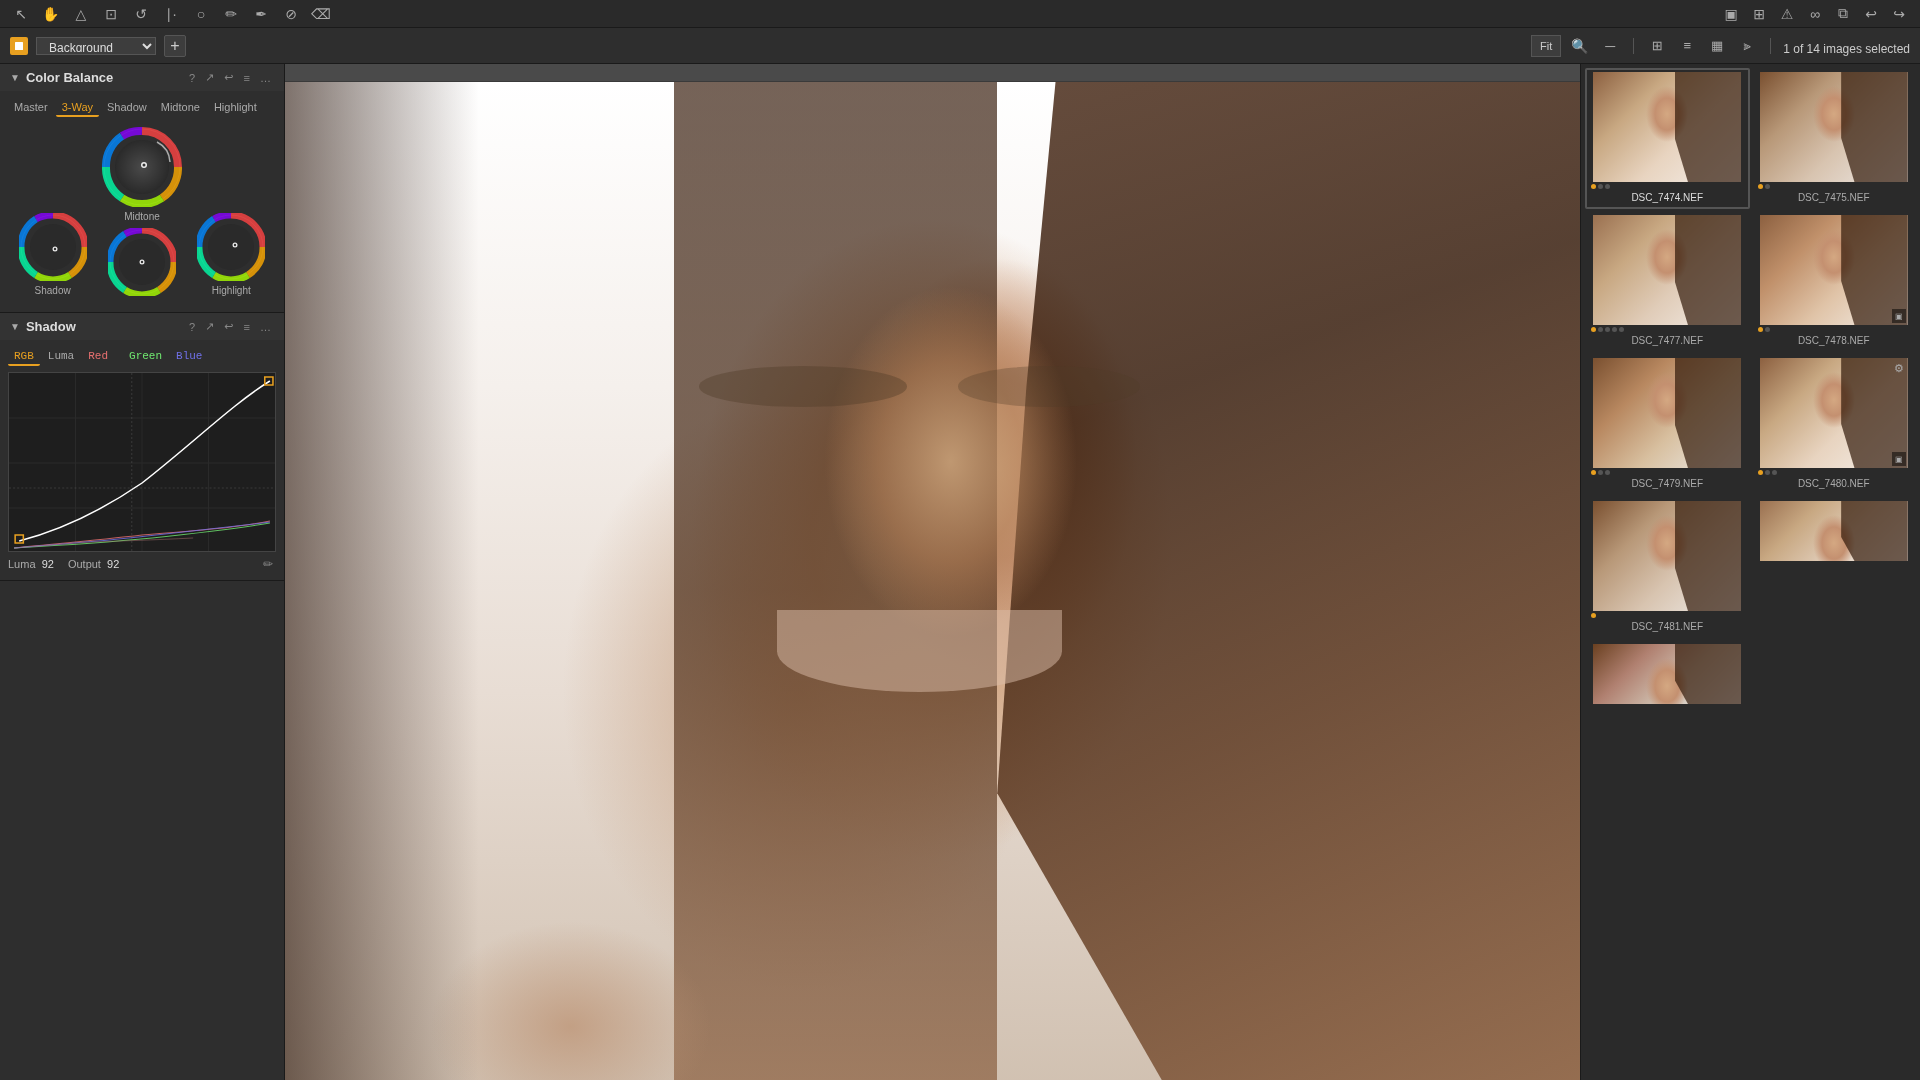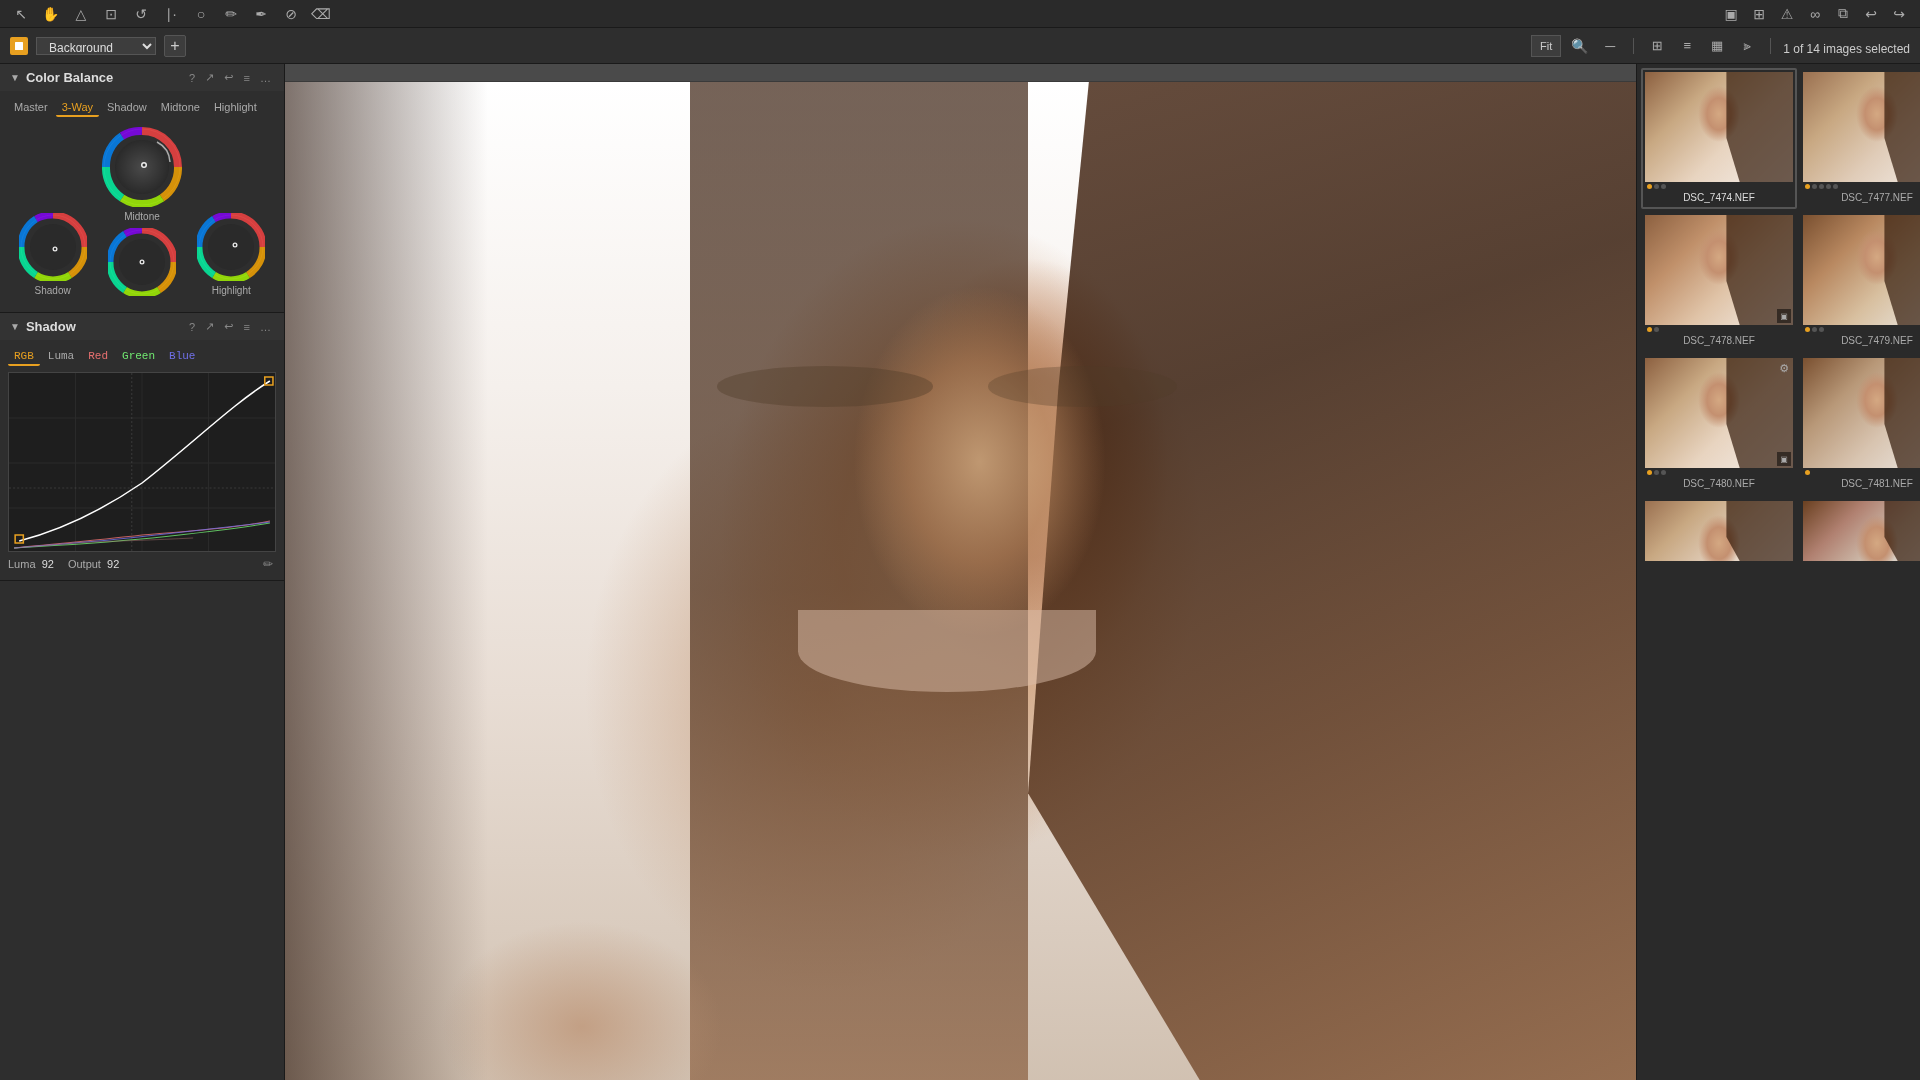--- a/index.html
+++ b/index.html
@@ -264,21 +264,21 @@
       opacity: 0.7;
     }
     .photo-bg-white {
       position: absolute;
       top: 0; left: 0; right: 0; bottom: 0;
       background: radial-gradient(ellipse 600px 400px at 80% 50%, #ffffff 0%, rgba(255,255,255,0.5) 40%, transparent 70%);
     }
 
     
     #right-panel {
-      width: 284px;
+      width: 340px;
       background: #2a2a2a;
       border-left: 1px solid #1a1a1a;
       overflow-y: auto;
       flex-shrink: 0;
       padding: 4px;
     }
     .filmstrip-grid {
       display: grid;
       grid-template-columns: 1fr 1fr;
       gap: 2px;
@@ -550,21 +550,21 @@
           <span class="panel-header-icon">↩</span>
           <span class="panel-header-icon">≡</span>
           <span class="panel-header-icon">…</span>
         </div>
       </div>
       <div class="panel-content">
         <div class="curve-tabs">
           <span class="curve-tab active-rgb">RGB</span>
           <span class="curve-tab">Luma</span>
           <span class="curve-tab" style="color:#e87070;">Red</span>
-          <span class="curve-tab" style="color:#70e870;">Green</span>
+          <span class="curve-tab" style="color:#70e870;margin-left:7px;">Green</span>
           <span class="curve-tab" style="color:#7070e8;">Blue</span>
         </div>
 
         <div class="curve-canvas">
           <svg width="100%" height="180" viewBox="0 0 260 180" preserveAspectRatio="none">
 
             <line x1="65" y1="0" x2="65" y2="180" stroke="#2a2a2a" stroke-width="1"></line>
             <line x1="130" y1="0" x2="130" y2="180" stroke="#2a2a2a" stroke-width="1"></line>
             <line x1="195" y1="0" x2="195" y2="180" stroke="#2a2a2a" stroke-width="1"></line>
             <line x1="0" y1="45" x2="260" y2="45" stroke="#2a2a2a" stroke-width="1"></line>
@@ -649,20 +649,31 @@
           <div class="thumb-hair"></div>
         </div>
         <div class="filmstrip-dots">
           <div class="dot color-dot"></div>
           <div class="dot"></div>
           <div class="dot"></div>
         </div>
         <div class="filmstrip-name selected-name">DSC_7474.NEF</div>
       </div>
 
+      <div class="filmstrip-item">
+        <div class="filmstrip-thumb thumb-2">
+          <div class="thumb-face"></div>
+          <div class="thumb-hair"></div>
+        </div>
+        <div class="filmstrip-dots">
+          <div class="dot color-dot"></div>
+          <div class="dot"></div>
+        </div>
+        <div class="filmstrip-name">DSC_7475.NEF</div>
+      </div>
 
 
       <div class="filmstrip-item">
         <div class="filmstrip-thumb thumb-4">
           <div class="thumb-face"></div>
           <div class="thumb-hair"></div>
         </div>
         <div class="filmstrip-dots">
           <div class="dot color-dot"></div>
           <div class="dot"></div>

